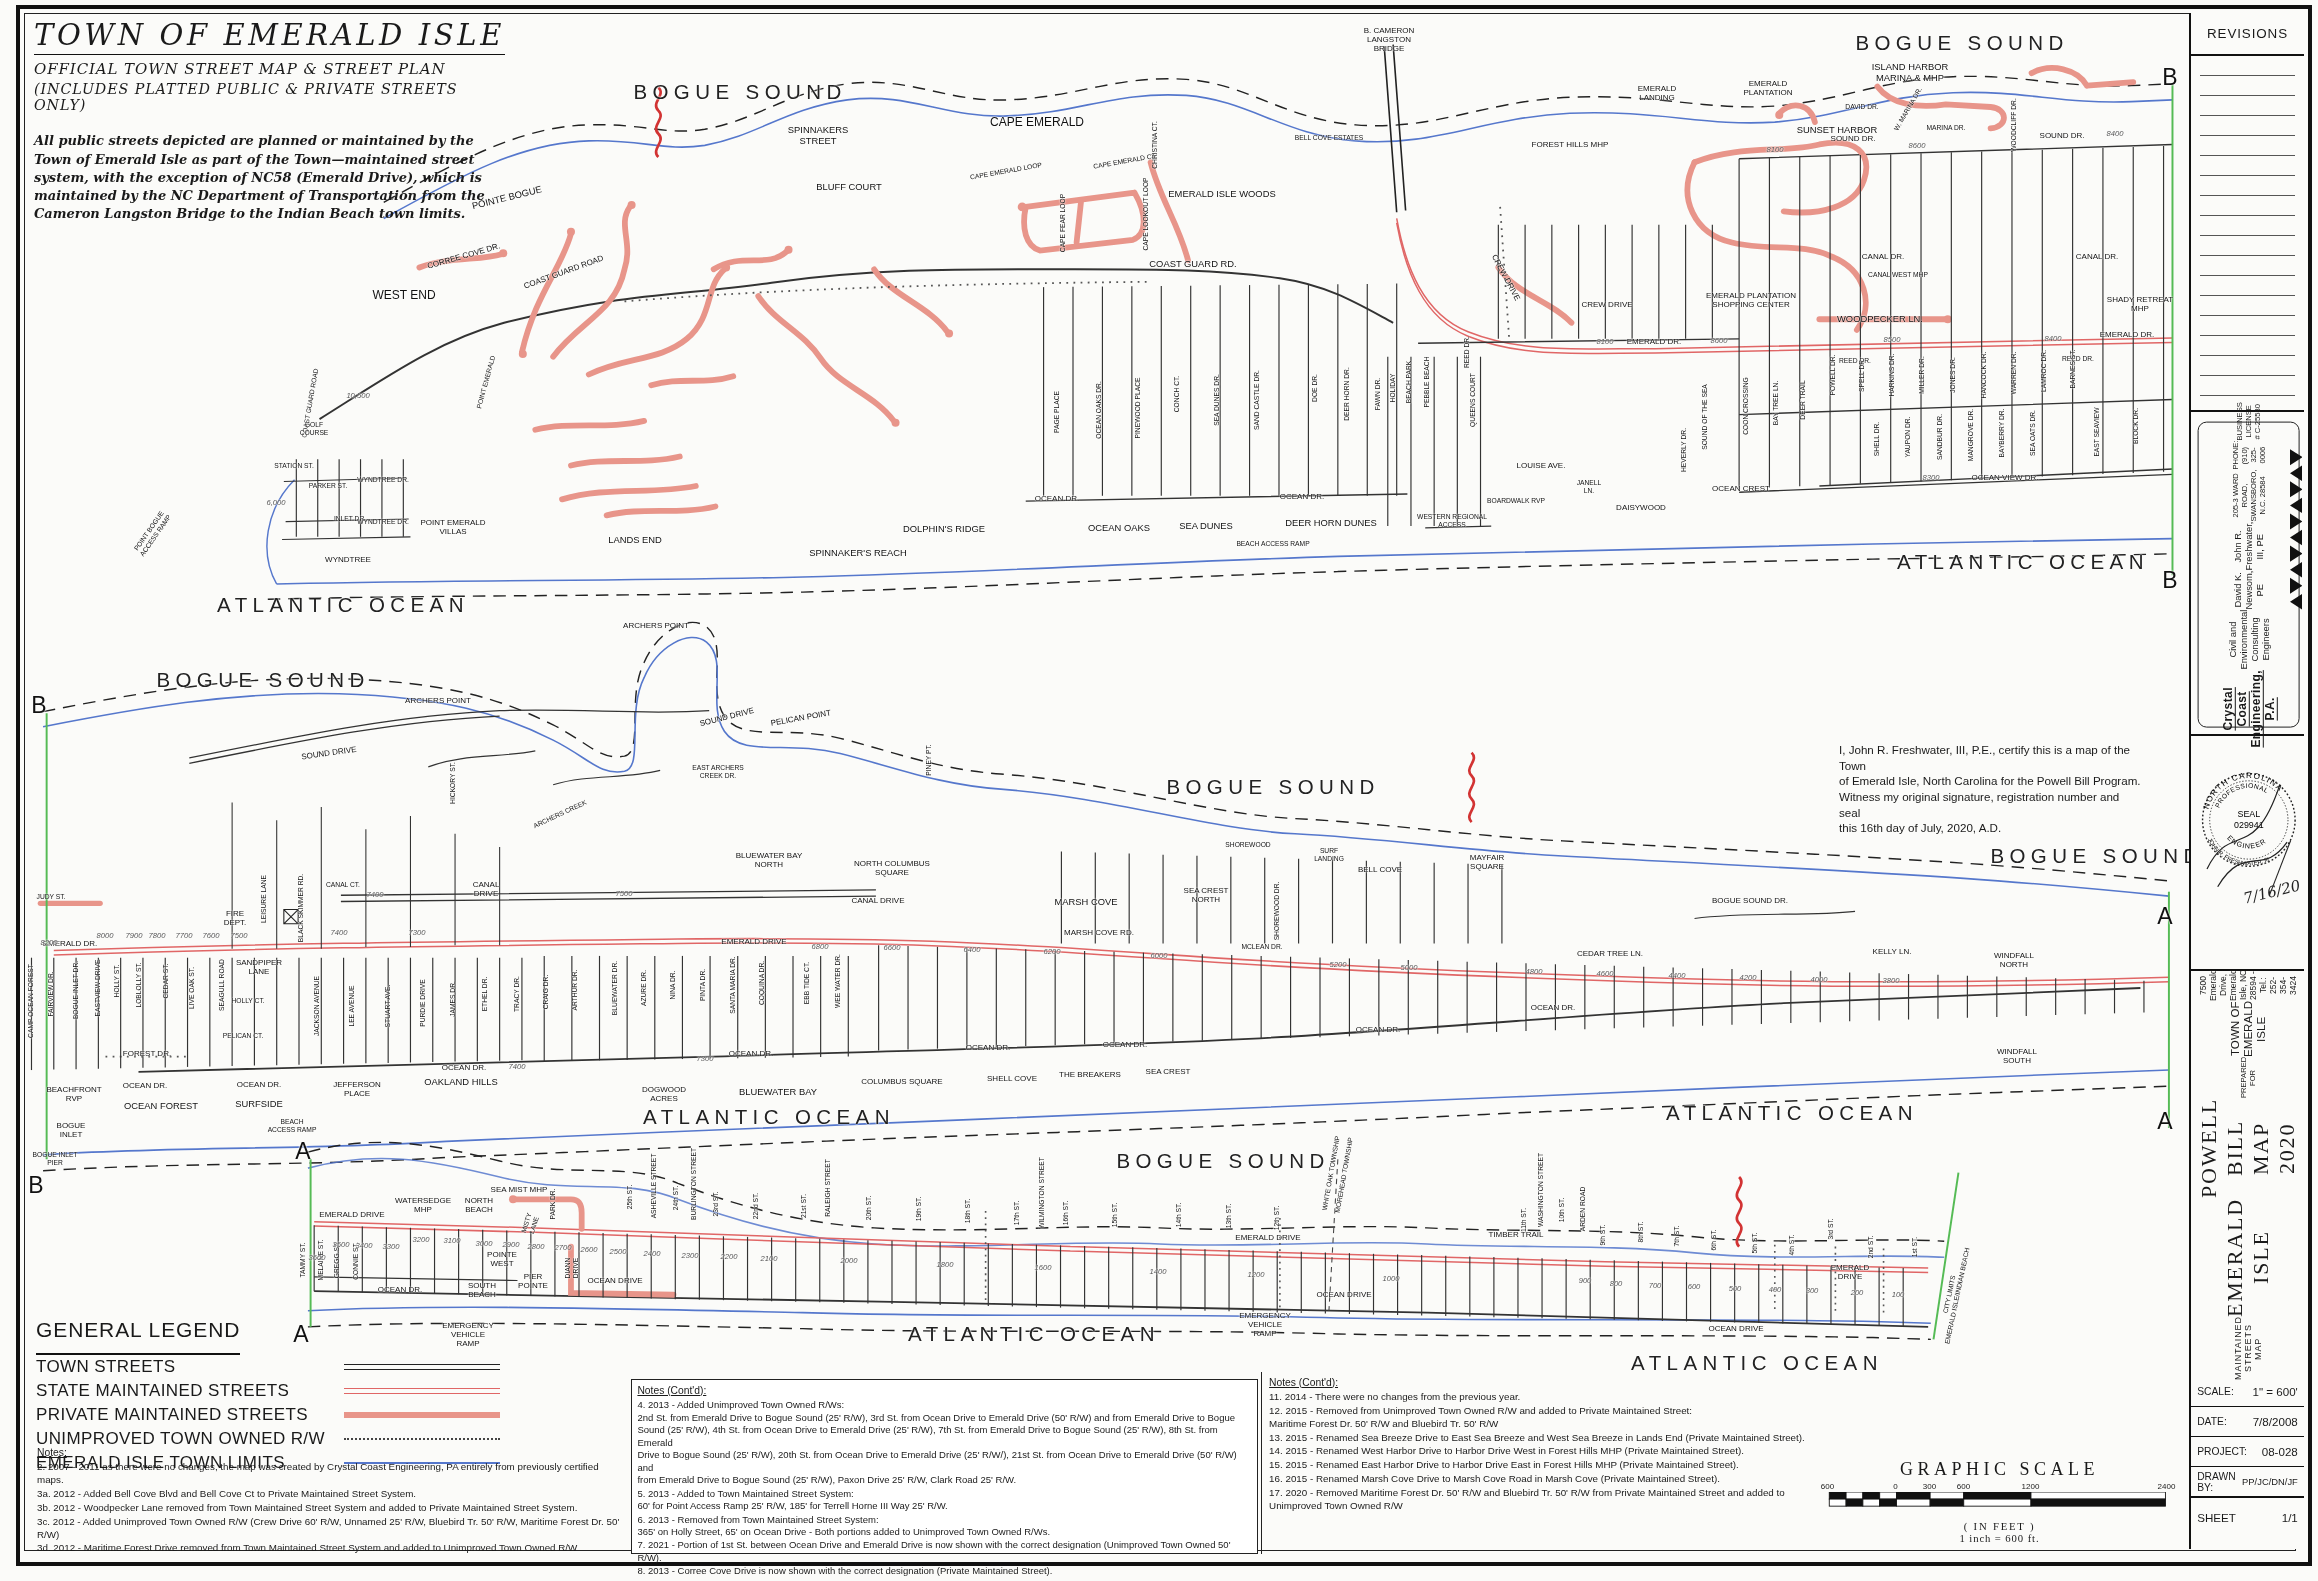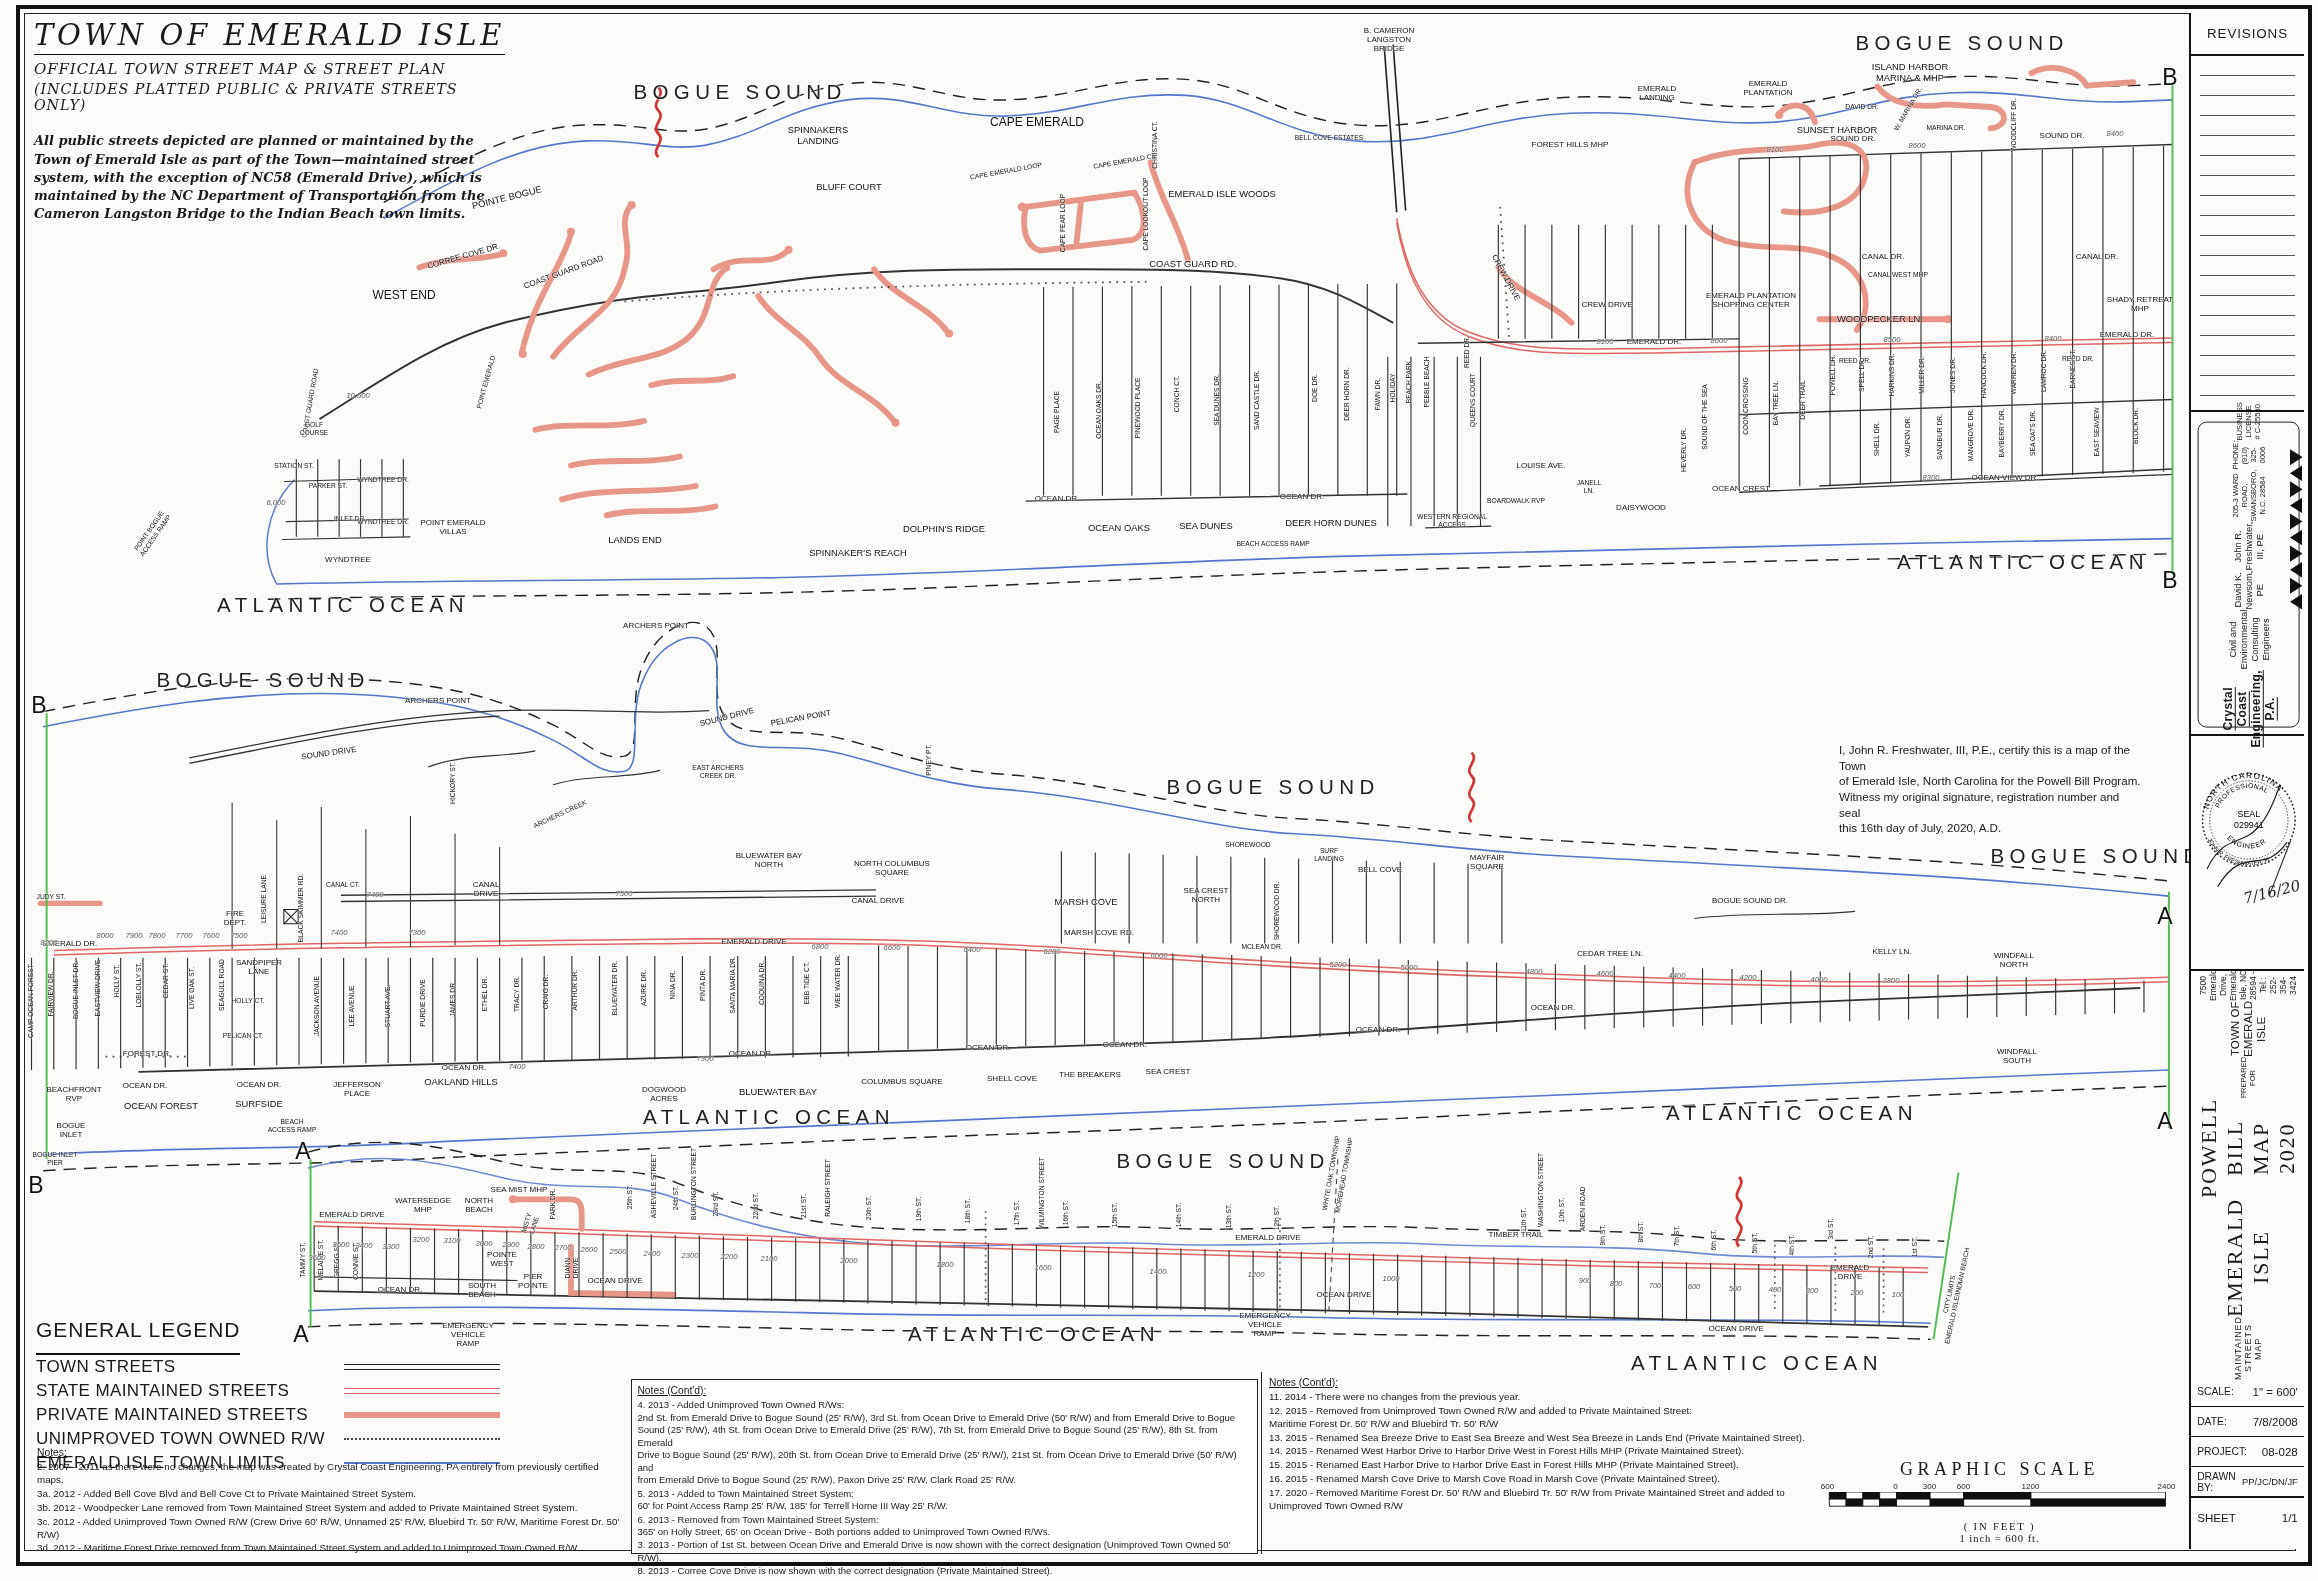--- a/index.html
+++ b/index.html
@@ -433,21 +433,21 @@
       <div class="lbl xs" style="left: 1657px; top: 94px;">EMERALD
 LANDING</div>
       <div class="lbl xs" style="left: 1768px; top: 89px;">EMERALD
 PLANTATION</div>
       <div class="lbl sm" style="left: 1837px; top: 130px;">SUNSET HARBOR</div>
       <div class="lbl xxs" style="left: 1862px; top: 107px;">DAVID DR.</div>
       <div class="lbl xxs" style="left: 1908px; top: 109px; transform: translate(-50%, -50%) rotate(-60deg);">W. MARINA DR.</div>
       <div class="lbl xxs" style="left: 1946px; top: 128px;">MARINA DR.</div>
       <div class="lbl xxs" style="left: 2014px; top: 125px; transform: translate(-50%, -50%) rotate(-90deg);">WOODCLIFF DR.</div>
       <div class="lbl sm" style="left: 818px; top: 136px;">SPINNAKERS
-LANDING</div>
+STREET</div>
       <div class="lbl md" style="left: 1037px; top: 123px;">CAPE EMERALD</div>
       <div class="lbl xxs" style="left: 1006px; top: 171px; transform: translate(-50%, -50%) rotate(-10deg);">CAPE EMERALD LOOP</div>
       <div class="lbl xxs" style="left: 1125px; top: 161px; transform: translate(-50%, -50%) rotate(-10deg);">CAPE EMERALD CT.</div>
       <div class="lbl xxs" style="left: 1063px; top: 223px; transform: translate(-50%, -50%) rotate(-90deg);">CAPE FEAR LOOP</div>
       <div class="lbl xxs" style="left: 1146px; top: 214px; transform: translate(-50%, -50%) rotate(-90deg);">CAPE LOOKOUT LOOP</div>
       <div class="lbl xxs" style="left: 1155px; top: 145px; transform: translate(-50%, -50%) rotate(-90deg);">CHRISTINA CT.</div>
       <div class="lbl sm" style="left: 1222px; top: 194px;">EMERALD ISLE WOODS</div>
       <div class="lbl xxs" style="left: 1329px; top: 138px;">BELL COVE ESTATES</div>
       <div class="lbl xs" style="left: 1570px; top: 145px;">FOREST HILLS MHP</div>
       <div class="lbl sm" style="left: 507px; top: 198px; transform: translate(-50%, -50%) rotate(-14deg);">POINTE BOGUE</div>
@@ -857,21 +857,21 @@
     <div class="notes-body">
         <div class="note-item">4. 2013 - Added Unimproved Town Owned R/Ws:
     2nd St. from Emerald Drive to Bogue Sound (25' R/W), 3rd St. from Ocean Drive to Emerald Drive (50' R/W) and from Emerald Drive to  Bogue
     Sound (25' R/W), 4th St. from Ocean Drive to Emerald Drive (25' R/W), 7th St. from Emerald Drive to Bogue Sound (25' R/W), 8th St. from Emerald
     Drive to Bogue Sound (25' R/W), 20th St. from Ocean Drive to Emerald Drive (25' R/W/), 21st St. from Ocean Drive to Emerald Drive (50' R/W) and
     from Emerald Drive to Bogue Sound (25' R/W), Paxon Drive 25' R/W, Clark Road 25' R/W.</div>
         <div class="note-item">5. 2013 - Added to Town Maintained Street System:
     60' for Point Access Ramp 25' R/W, 185' for Terrell Horne III Way 25' R/W.</div>
         <div class="note-item">6. 2013 - Removed from Town Maintained Street System:
     365' on Holly Street, 65' on Ocean Drive - Both portions added to Unimproved Town Owned R/Ws.</div>
-        <div class="note-item">3. 2013 - Portion of 1st St. between Ocean Drive and Emerald Drive is now shown with the correct designation (Unimproved Town Owned 50' R/W).</div>
+        <div class="note-item">7. 2021 - Portion of 1st St. between Ocean Drive and Emerald Drive is now shown with the correct designation (Unimproved Town Owned 50' R/W).</div>
         <div class="note-item">8. 2013 - Corree Cove Drive is now shown with the correct designation (Private Maintained Street).</div>
         <div class="note-item">9. 2013 - Added label for Redfish Ct. in Bell Coves Estates (Private Maintained Street).</div>
       </div>
   </div>
   <div id="notes-right" class="notes">
     <div class="notes-head">Notes (Cont'd):</div>
     <div class="notes-body">
         <div class="note-item">11. 2014 - There were no changes from the previous year.</div>
         <div class="note-item">12. 2015 - Removed from Unimproved Town Owned R/W and added to Private Maintained Street:
       Maritime Forest Dr. 50' R/W and Bluebird Tr. 50' R/W</div>

